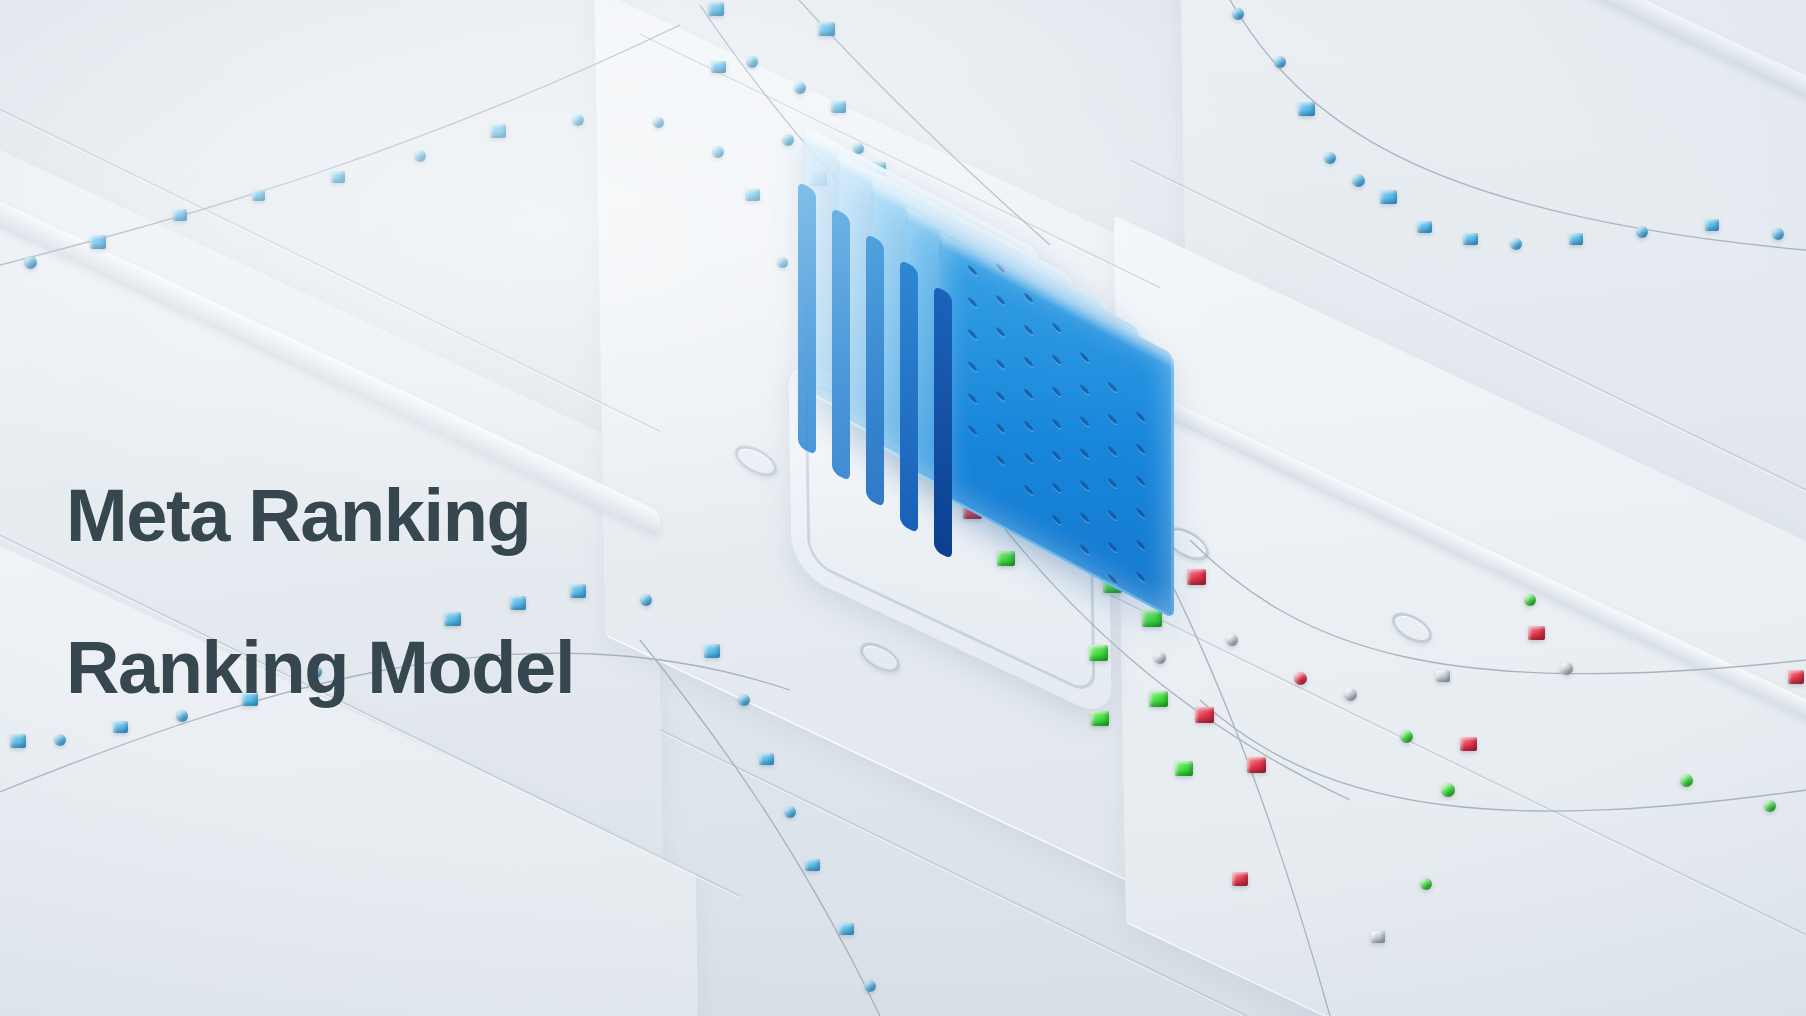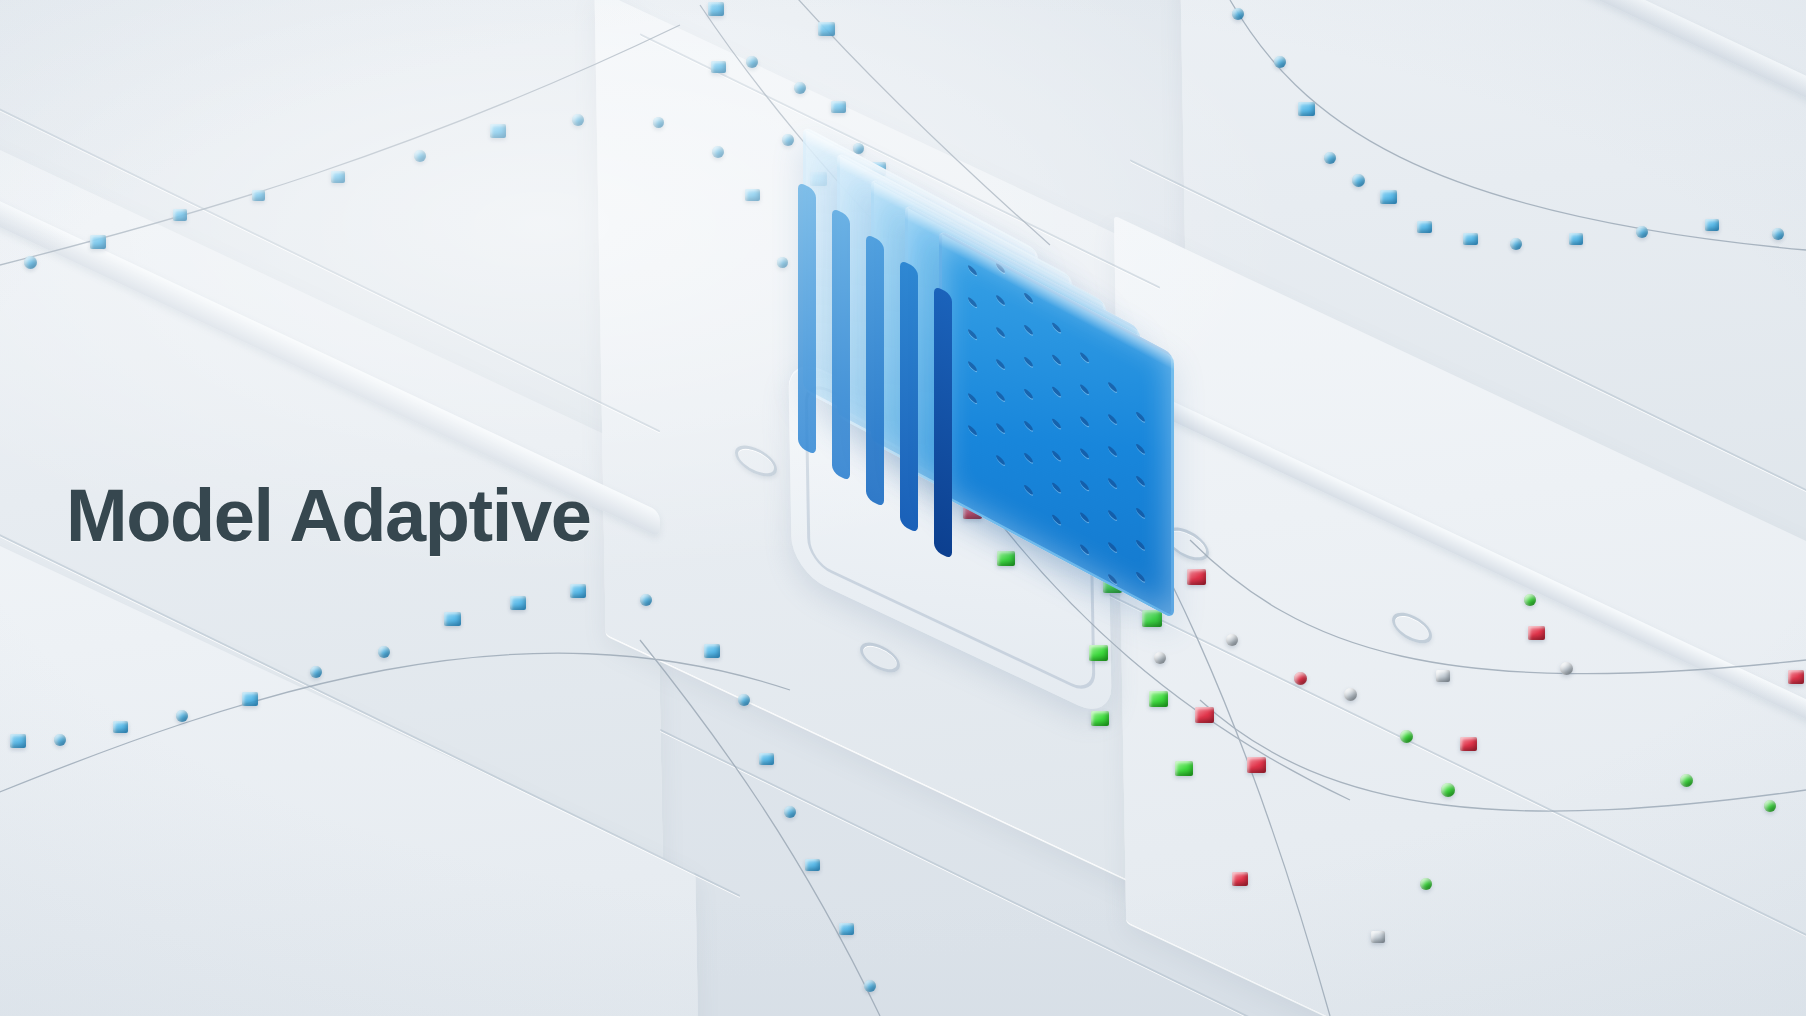--- a/index.html
+++ b/index.html
@@ -346,16 +346,17 @@
       <div class="node cube" style="left: 1527.5px; top: 625.5px; width: 17px; height: 14.62px; background: linear-gradient(150deg, rgb(245, 154, 166) 0%, rgb(224, 52, 74) 55%, rgb(172, 31, 50) 100%);"></div>
       <div class="node sphere" style="left: 1679.5px; top: 773.5px; width: 13px; height: 13px; background: linear-gradient(150deg, rgb(169, 245, 160) 0%, rgb(63, 217, 63) 55%, rgb(29, 168, 29) 100%);"></div>
       <div class="node sphere" style="left: 1764px; top: 800px; width: 12px; height: 12px; background: linear-gradient(150deg, rgb(169, 245, 160) 0%, rgb(63, 217, 63) 55%, rgb(29, 168, 29) 100%);"></div>
       <div class="node cube" style="left: 1788px; top: 670px; width: 16px; height: 13.76px; background: linear-gradient(150deg, rgb(245, 154, 166) 0%, rgb(224, 52, 74) 55%, rgb(172, 31, 50) 100%);"></div>
     </div>
 
   <div class="lightwash"></div>
   <div class="vignette"></div>
 
   <h1 class="title">
-    <span>Model Adaptive</span><br>
+    <span>Meta Ranking</span><br>
+    <span class="l2">Ranking Model</span>
   </h1>
 
 </div>
 
 </body></html>

